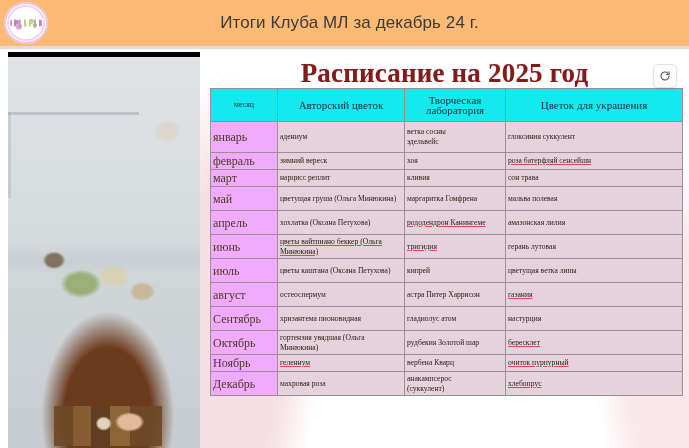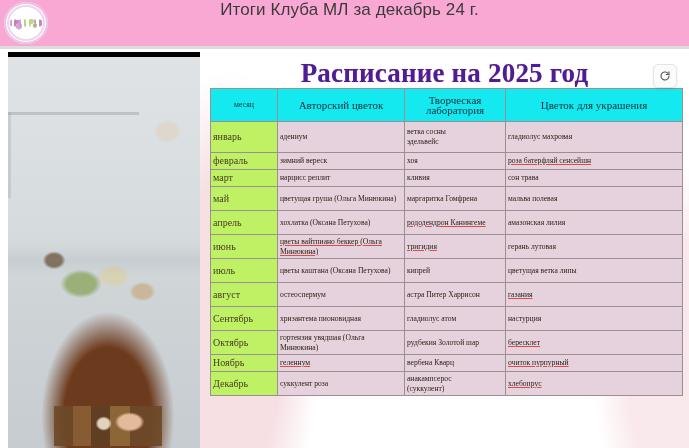--- a/index.html
+++ b/index.html
@@ -8,22 +8,22 @@
     width:689px;height:448px;overflow:hidden;
     background:#ffffff;
     font-family:"Liberation Sans",sans-serif;
     -webkit-font-smoothing:antialiased;
   }
   .app{position:relative;width:689px;height:448px;overflow:hidden;background:#fff;}
 
   
   .topbar{
     position:absolute;left:0;top:0;width:689px;height:46px;
-    background:#f9a8d4;
-    display:flex;
+    background:#fdba74;
+    display:flex;align-items:center;
   }
   .logo{
     position:absolute;left:4px;top:2px;width:44px;height:42px;
     border-radius:50%;
     background:
       radial-gradient(circle at 34% 58%, #d9a6d4 0 3px, transparent 3.4px),
       radial-gradient(circle at 30% 48%, #c489c9 0 2px, transparent 2.4px),
       radial-gradient(circle at 62% 46%, #bcd98e 0 2.4px, transparent 2.8px),
       radial-gradient(circle at 70% 56%, #a9cf79 0 2px, transparent 2.4px),
       radial-gradient(circle at 50% 52%, #ffffff 0 13px, transparent 13.5px),
@@ -111,21 +111,21 @@
     box-shadow:0 1px 2px rgba(0,0,0,.10);
     display:flex;align-items:center;justify-content:center;cursor:pointer;z-index:6;
   }
   .refresh-btn svg{display:block;}
 
   .sched-title{
     position:absolute;left:0;right:0;top:6px;
     text-align:center;
     font-family:"Liberation Serif","DejaVu Serif",serif;
     font-weight:bold;font-size:27px;line-height:30px;
-    color:#4c1d95;letter-spacing:.2px;
+    color:#7f1d1d;letter-spacing:.2px;
     text-shadow:0 0 1px rgba(198,0,0,.35);
   }
 
   table.sched{
     position:absolute;left:10px;top:36px;width:466px;
     border-collapse:collapse;
     table-layout:fixed;
     font-family:"Liberation Serif","DejaVu Serif",serif;
     font-size:7.6px;
     color:#2a2118;
@@ -136,21 +136,21 @@
     padding:1px 2px;line-height:10px;
     word-wrap:break-word;
   }
   thead th{
     background:#15e9f0;color:#10303a;
     font-weight:normal;font-size:11px;line-height:11px;
     height:30px;
   }
   thead th.h-month{font-size:7.8px;}
   td.month{
-    background:#bef264;font-size:10px;color:#4a3b22;
+    background:#f0abfc;font-size:12px;color:#4a3b22;
   }
   td.cell{background:#e6d2dc;}
   .sp{ text-decoration:underline; text-decoration-color:#e04a4a;
        text-decoration-style:solid; text-underline-offset:1px;}
   .taller td{height:28px;}
   .mid td{height:21px;}
   .short td{height:14px;}
 </style>
 </head>
 <body>
@@ -188,21 +188,21 @@
           <th style="width:122px">Авторский цветок</th>
           <th style="width:96px">Творческая лаборатория</th>
           <th style="width:172px">Цветок для украшения</th>
         </tr>
       </thead>
       <tbody id="sched-body">
           <tr class="taller">
             <td class="month"><span>январь</span></td>
             <td class="cell"><span>адениум</span></td>
             <td class="cell"><span>ветка сосны</span><br><span>эдельвейс</span></td>
-            <td class="cell"><span>гладиолус махровая</span></td>
+            <td class="cell"><span>глоксиния суккулент</span></td>
           </tr>
           <tr class="short">
             <td class="month"><span>февраль</span></td>
             <td class="cell"><span>зимний вереск</span></td>
             <td class="cell"><span>хоя</span></td>
             <td class="cell"><span class="sp">роза батерфляй сенсейшн</span></td>
           </tr>
           <tr class="short">
             <td class="month"><span>март</span></td>
             <td class="cell"><span>нарцисс реплит</span></td>
@@ -252,21 +252,21 @@
             <td class="cell"><span class="sp">бересклет</span></td>
           </tr>
           <tr class="short">
             <td class="month"><span>Ноябрь</span></td>
             <td class="cell"><span class="sp">геленнум</span></td>
             <td class="cell"><span>вербена Кварц</span></td>
             <td class="cell"><span class="sp">очиток пурпурный</span></td>
           </tr>
           <tr class="mid">
             <td class="month"><span>Декабрь</span></td>
-            <td class="cell"><span>суккулент роза</span></td>
+            <td class="cell"><span>махровая роза</span></td>
             <td class="cell"><span>анакампсерос</span><br><span>(суккулент)</span></td>
             <td class="cell"><span class="sp">хлебопрус</span></td>
           </tr>
         </tbody>
     </table>
   </div>
 
 </div>
 
 </body></html>

